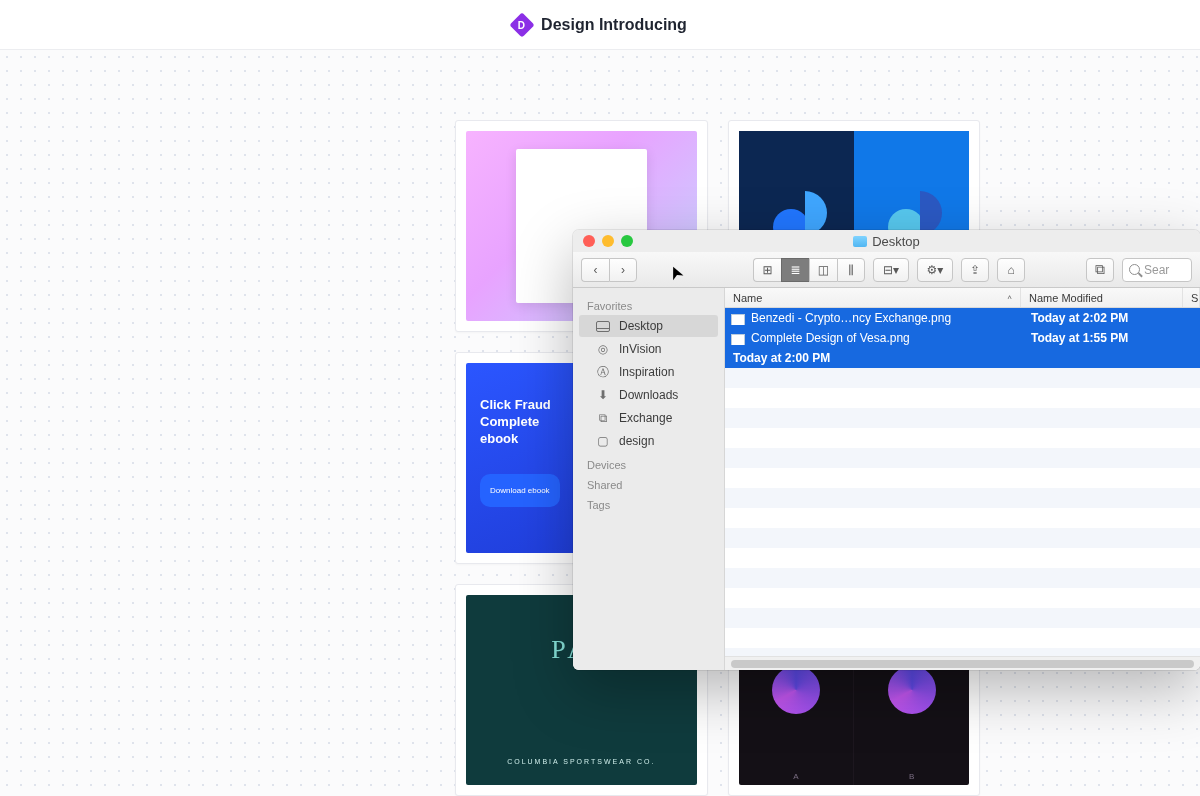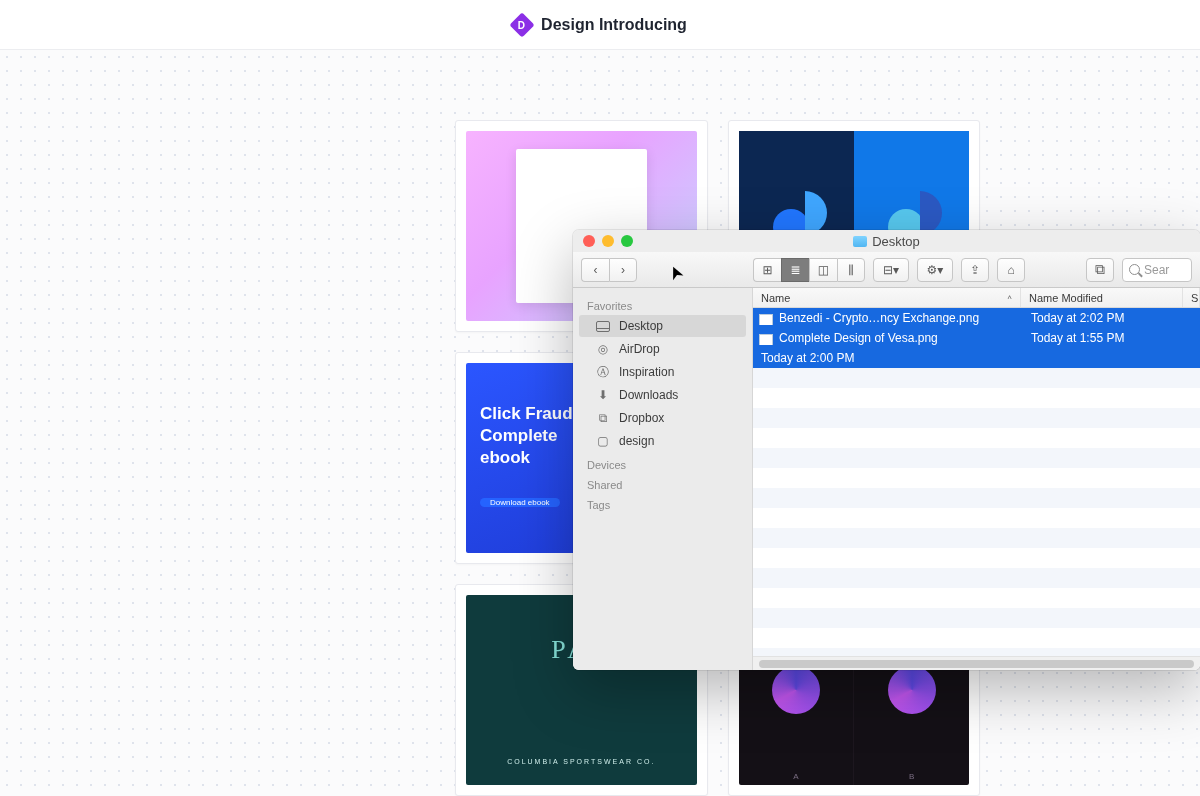--- a/index.html
+++ b/index.html
@@ -40,22 +40,22 @@
 .c1 { background: linear-gradient(135deg,#f7b3ff 0%,#e8a3ff 40%,#c3d9ff 100%); position:relative; }
 .c1::after{content:"";position:absolute;top:18px;left:50px;right:50px;bottom:18px;background:#fff;border-radius:2px;box-shadow:0 3px 12px rgba(0,0,0,0.1);}
 .c2 { display:flex; }
 .c2a{flex:1;background:#0c2752;position:relative;}
 .c2b{flex:1;background:#1078e8;position:relative;}
 .c2a::before,.c2b::before{content:"";position:absolute;width:36px;height:36px;border-radius:50%;left:34px;top:78px;background:#2176ff;}
 .c2b::before{background:#57c8ef;}
 .c2a::after,.c2b::after{content:"";position:absolute;width:22px;height:44px;border-radius:0 44px 44px 0;left:66px;top:60px;background:#3fa6ff;}
 .c2b::after{background:#2b59c3;}
 .c3 { background: linear-gradient(160deg,#2b56ff 0%,#1e3ad4 100%); position:relative; color:#fff;}
-.c3-text{position:absolute;left:14px;top:40px;font-size:17px;font-weight:700;line-height:1.3;}
-.c3-btn{position:absolute;left:14px;bottom:46px;background:#2563ff;color:#fff;font-size:8px;padding:0 10px;border-radius:10px;}
+.c3-text{position:absolute;left:14px;top:34px;font-size:13px;font-weight:700;line-height:1.3;}
+.c3-btn{position:absolute;left:14px;bottom:46px;background:#2563ff;color:#fff;font-size:8px;padding:12px 10px;border-radius:10px;}
 .c5 { background:#0f3b3d; position:relative; color:#86e0d8;}
 .c5-text{position:absolute;left:0;right:0;top:40px;text-align:center;font-family:serif;font-size:26px;letter-spacing:4px;}
 .c5-sub{position:absolute;left:0;right:0;bottom:20px;text-align:center;font-size:7px;color:#cfeeeb;letter-spacing:2px;}
 .c6 { background:#141016; display:flex; }
 .c6a,.c6b{flex:1;display:flex;align-items:center;justify-content:center;border-right:1px solid #1d171f;}
 .c6b{border-right:none;}
 .swirl{width:48px;height:48px;border-radius:50%;background:conic-gradient(#5b49e6,#9a50ef,#c456f0,#5b49e6);}
 .c6-letter{position:absolute;bottom:4px;font-size:8px;color:#7a6d82;}
 
 
@@ -81,41 +81,41 @@
 .btn-group .tbtn:last-child{border-radius:0 4px 0 4px;border-right-width:1px;border-radius:0 4px 4px 0;}
 .tbtn.active{background:#7d7d7d;color:#fff;border-color:#6a6a6a;}
 .tbtn.wide{min-width:36px;}
 .dropbox-ico{font-size:14px;}
 .searchbox{flex:0 0 70px;height:24px;background:#fff;border:1px solid #c6c6c6;border-radius:4px;display:flex;align-items:center;padding:0 6px;color:#9a9a9a;font-size:12px;gap:4px;overflow:hidden;}
 .spacer{flex:1;}
 .mag{width:11px;height:11px;border:1.5px solid #8f8f8f;border-radius:50%;position:relative;flex-shrink:0;}
 .mag::after{content:"";position:absolute;width:5px;height:1.5px;background:#8f8f8f;transform:rotate(45deg);left:8px;top:9px;}
 
 .body{flex:1;display:flex;min-height:0;}
-.sidebar{width:180px;background:#ebebeb;border-right:1px solid #d6d6d6;padding-top:6px;font-size:12px;}
+.sidebar{width:152px;background:#ebebeb;border-right:1px solid #d6d6d6;padding-top:6px;font-size:12px;}
 .sb-header{color:#8a8a8a;font-size:11px;padding:6px 14px 2px;font-weight:500;}
 .sb-item{display:flex;align-items:center;gap:8px;padding:4px 16px;color:#3c3c3c;border-radius:3px;margin:1px 6px;}
 .sb-item.sel{background:#d7d7d7;}
 .sb-ico{width:16px;height:14px;display:flex;align-items:center;justify-content:center;color:#6f6f6f;}
 .sb-desk{width:14px;height:11px;border:1.5px solid #6f6f6f;border-radius:2px;position:relative;}
 .sb-desk::after{content:"";position:absolute;left:0;right:0;top:6px;border-top:1.5px solid #6f6f6f;}
 
 .content{flex:1;display:flex;flex-direction:column;background:#fff;min-width:0;}
 .colhead{height:20px;background:linear-gradient(#f9f9f9,#f0f0f0);border-bottom:1px solid #d9d9d9;display:flex;font-size:11px;color:#3a3a3a;}
 .col{display:flex;align-items:center;padding:0 8px;border-right:1px solid #e2e2e2;}
 .col.name{flex:1;justify-content:space-between;}
 .col.date{width:162px;}
 .col.size{width:15px;}
 .sort{font-size:8px;color:#666;}
 .rows{flex:1;overflow:auto;}
 .rowstripe{height:20px;}
 .rowstripe:nth-child(even){background:#f3f6fb;}
 .file-row{height:20px;background:#1769e0;color:#ffffff;display:flex;align-items:center;font-size:12px;}
 .file-row .fname{flex:1;padding-left:26px;position:relative;white-space:nowrap;overflow:hidden;text-overflow:ellipsis;padding-right:8px;}
-.file-row .fdate{width:162px;padding-left:8px;}
+.file-row .fdate{width:162px;padding-left:8px;font-weight:bold;}
 .file-row .fsize{width:15px;}
 .file-ico{position:absolute;left:6px;top:3px;width:14px;height:12px;background:#fff;border:1px solid #bcd;color:#3a4;}
 .hscroll{height:14px;background:#f0f0f0;border-top:1px solid #e2e2e2;position:relative;}
 .hscroll::after{content:"";position:absolute;left:6px;right:6px;top:3px;height:8px;background:#c9c9c9;border-radius:4px;}
 
 
 .cursor{position:absolute;top:262px;left:668px;font-size:18px;color:#000;pointer-events:none;}
 
 
 .glyph{font-size:12px;line-height:1;}
@@ -239,33 +239,33 @@
       <div class="sb-header">Favorites</div>
       <div id="sb-favs">
           <div class="sb-item sel">
             <span class="sb-ico">
               <span class="sb-desk"></span>
             </span>
             <span>Desktop</span>
           </div>
           <div class="sb-item">
             <span class="sb-ico">◎</span>
-            <span>AirDrop</span>
+            <span>InVision</span>
           </div>
           <div class="sb-item">
             <span class="sb-ico">Ⓐ</span>
             <span>Inspiration</span>
           </div>
           <div class="sb-item">
             <span class="sb-ico">⬇</span>
             <span>Downloads</span>
           </div>
           <div class="sb-item">
             <span class="sb-ico">⧉</span>
-            <span>Dropbox</span>
+            <span>Exchange</span>
           </div>
           <div class="sb-item">
             <span class="sb-ico">▢</span>
             <span>design</span>
           </div>
         </div>
       <div class="sb-header">Devices</div>
       <div class="sb-header">Shared</div>
       <div class="sb-header">Tags</div>
     </div>

